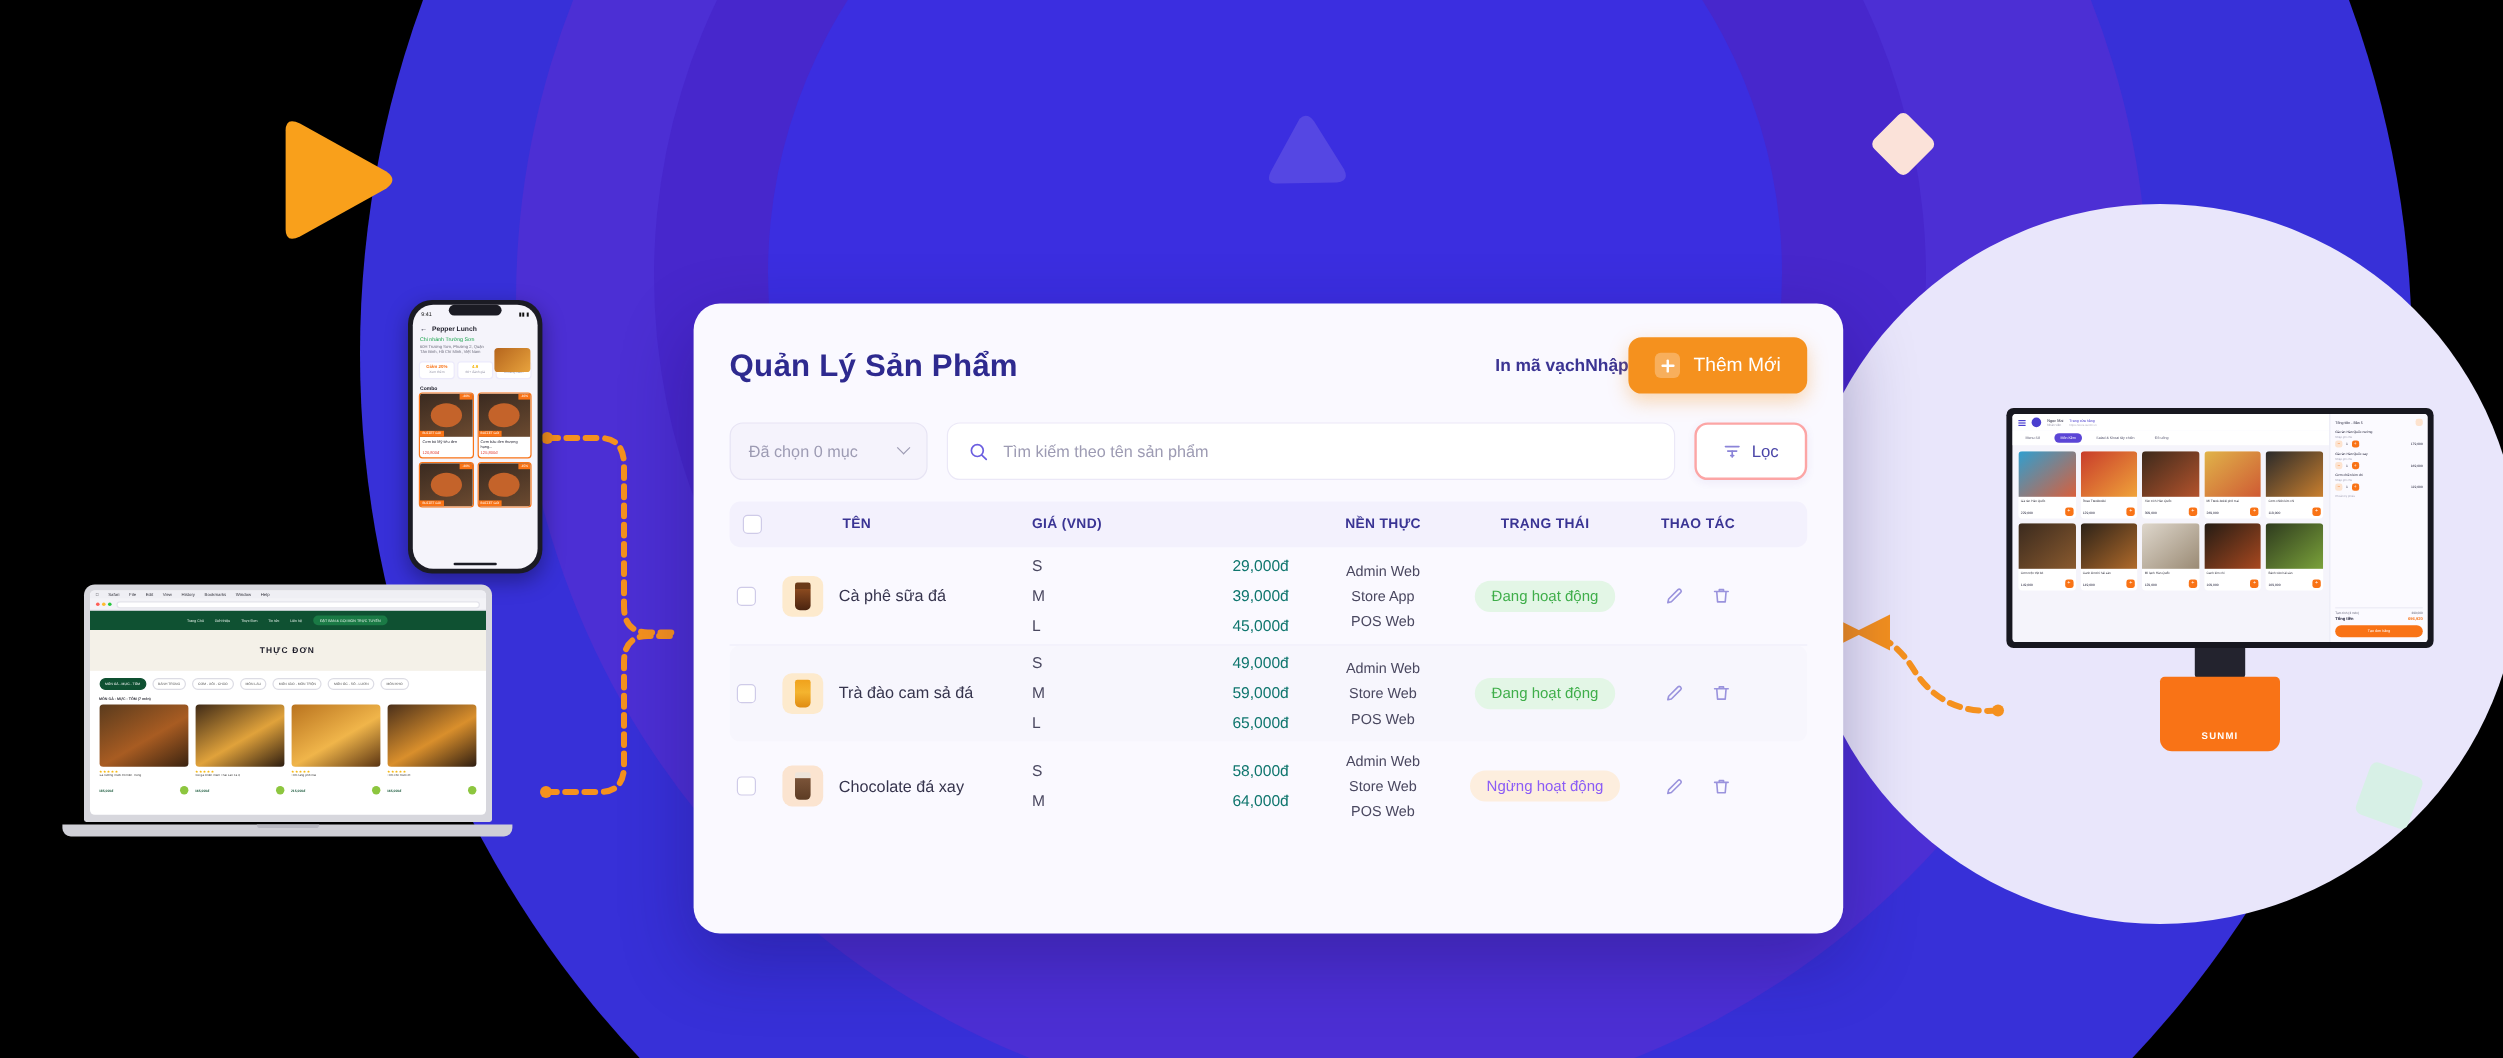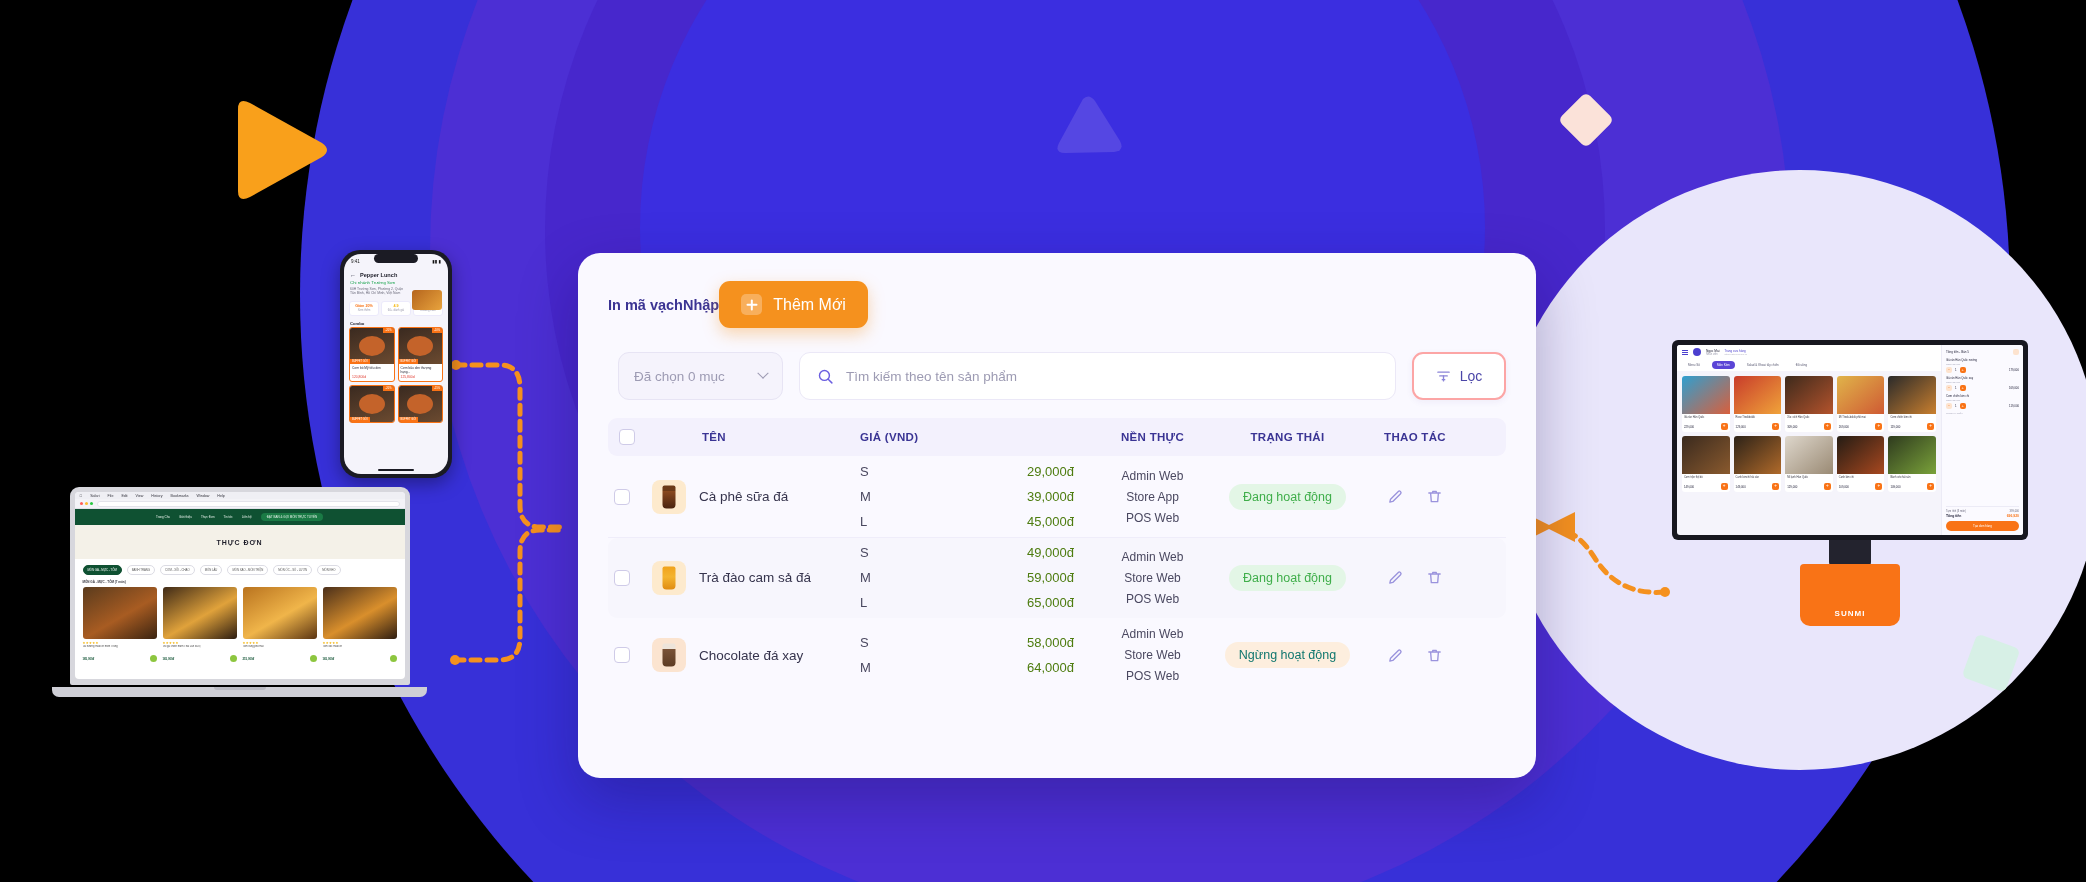--- a/index.html
+++ b/index.html
@@ -201,21 +201,21 @@
     content:''; position:absolute; background:#fff; border-radius:1px;
     left:50%; top:50%; transform:translate(-50%,-50%);
   }
   .btn-new .plus-box::before { width:11px; height:2.4px; }
   .btn-new .plus-box::after  { width:2.4px; height:11px; }
 
   .toolbar { display:flex; align-items:center; gap:16px; margin-top:24px; }
   .select-box {
     width:165px; height:48px; border:1px solid #e7e4f4; background:#f5f3fc;
     border-radius:11px; display:flex; align-items:center; justify-content:space-between;
-    padding:0 15px; font-size:13.5px; color:#9d9bb3; cursor:pointer;margin-left:10px;
+    padding:0 15px; font-size:13.5px; color:#9d9bb3; cursor:pointer;
   }
   .chev { width:8px; height:8px; border-right:1.6px solid #9d9bb3; border-bottom:1.6px solid #9d9bb3;
     transform:rotate(45deg) translate(-2px,-2px); }
   .search-box {
     flex:1; height:48px; background:#fff; border:1px solid #ebe8f7; border-radius:11px;
     display:flex; align-items:center; gap:12px; padding:0 17px;
   }
   .search-box input {
     flex:1; border:none; outline:none; font-size:13.5px; color:#3b3a55;
     font-family:inherit; background:transparent;
@@ -266,31 +266,31 @@
   .glass { position:absolute; left:50%; top:50%; transform:translate(-50%,-50%);
     width:13px; height:23px; border-radius:2px 2px 4px 4px; }
   .g-coffee { background:linear-gradient(#6b3a18 0%,#6b3a18 22%,#8b4a1f 23%,#4a2410 100%); }
   .g-tea { background:linear-gradient(#f0a21c 0%,#f4b42f 45%,#e08c12 100%); }
   .g-choco { background:linear-gradient(#ede4da 0%,#ede4da 22%,#7a5338 23%,#5d3c24 100%); }
   .pname { font-size:13.5px; color:#36344d; }
 
   .cell-price { display:flex; flex-direction:column; justify-content:center; gap:10px; }
   .price-line { display:flex; align-items:center; }
   .sz { width:110px; font-size:13px; color:#4a4860; }
-  .pr { font-size:13px; color:#4d7c0f; text-align:right; width:104px; }
+  .pr { font-size:13px; color:#0f766e; text-align:right; width:104px; }
 
   .cell-plat { text-align:center; display:flex; flex-direction:column; gap:7px; }
   .cell-plat span { font-size:12px; color:#4a4860; }
 
   .cell-status { text-align:center; }
   .badge {
     display:inline-block; padding:6px 14px; border-radius:14px; font-size:12.5px;
   }
   .badge-on  { background:#e3f6e6; color:#3fae4a; }
-  .badge-off { background:#fdeede; color:#0f766e; }
+  .badge-off { background:#fdeede; color:#8b5cf6; }
 
   .cell-act { display:flex; align-items:center; justify-content:center; gap:22px; }
   .icon-btn { cursor:pointer; display:block; }
 </style>
 </head>
 <body>
 
 <div id="stage">
 
   <div class="bg-layer">
@@ -646,20 +646,21 @@
     </div>
     <div class="pos-neck"></div>
     <div class="pos-stand">
       <span class="pos-logo">SUNMI</span>
     </div>
   </div>
 
   <div class="card">
 
     <div class="card-head">
+      <div class="card-title">Quản Lý Sản Phẩm</div>
       <div class="head-actions">
         <span class="head-link">In mã vạch</span>
         <span class="head-link">Nhập</span>
         <button class="btn-new">
           <span class="plus-box"></span>
           <span>Thêm Mới</span>
         </button>
       </div>
     </div>
 

